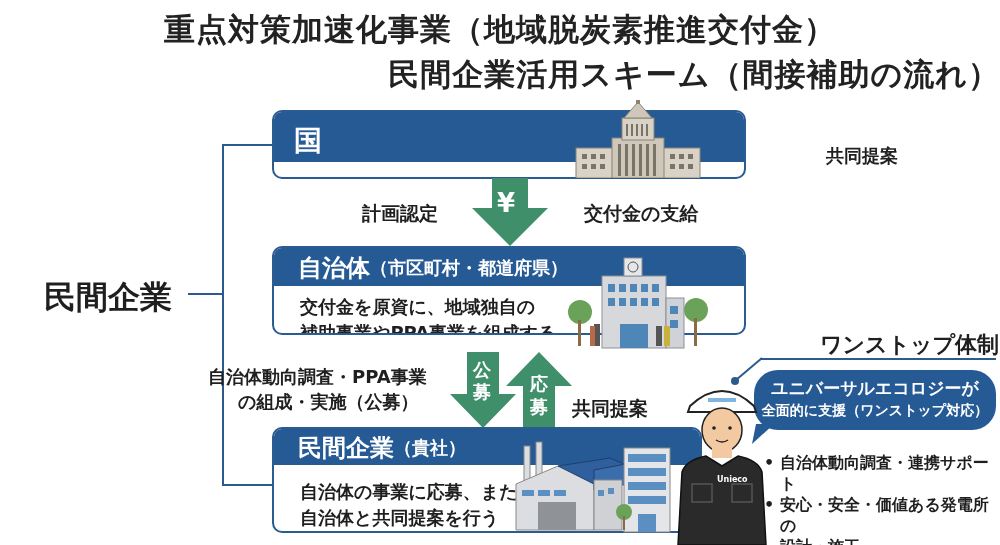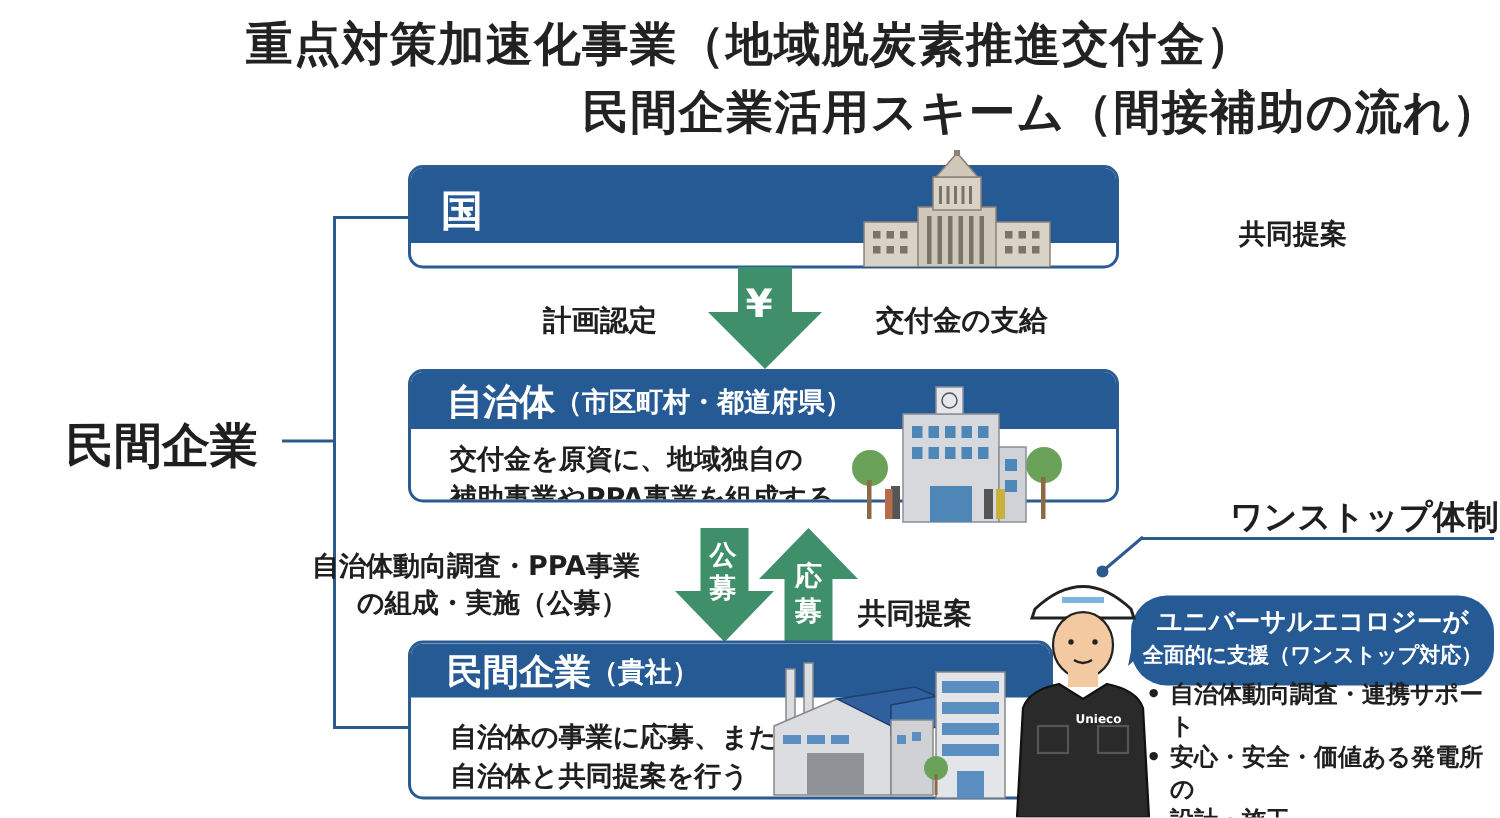--- a/index.html
+++ b/index.html
@@ -14,21 +14,21 @@
   .line { position: absolute; background: #2c5a8c; }
 
   .box { position: absolute; border: 2px solid #2a5b91; border-radius: 10px; background: #fff; overflow: hidden; }
   .box .hdr { position: absolute; left: 0; right: 0; top: 0; background: #255a95; color: #fff; font-weight: bold; white-space: nowrap; }
   .box .hdr .main { font-size: 26px; }
   .box .hdr .sub { font-size: 19px; }
   .box .body { position: absolute; left: 26px; font-weight: bold; font-size: 18px; line-height: 26px; color: #1f1f1f; white-space: nowrap; }
 
   .label { position: absolute; font-weight: bold; white-space: nowrap; color: #1f1f1f; }
 
-  .bubble { position: absolute; background: #255a95; color: #fff; border-radius: 24px; font-weight: bold; text-align: center; margin-top: 27px; }
+  .bubble { position: absolute; background: #255a95; color: #fff; border-radius: 24px; font-weight: bold; text-align: center; }
   .bullets { position: absolute; list-style: none; font-weight: bold; font-size: 16px; color: #1f1f1f; }
   .bullets li { position: relative; padding-left: 20px; line-height: 21px; margin-bottom: 0; }
   .bullets li::before { content: "•"; position: absolute; left: 4px; top: 0; }
 </style>
 </head>
 <body>
 
 <div class="abs title l1">重点対策加速化事業（地域脱炭素推進交付金）</div>
 <div class="abs title l2">民間企業活用スキーム（間接補助の流れ）</div>
 

